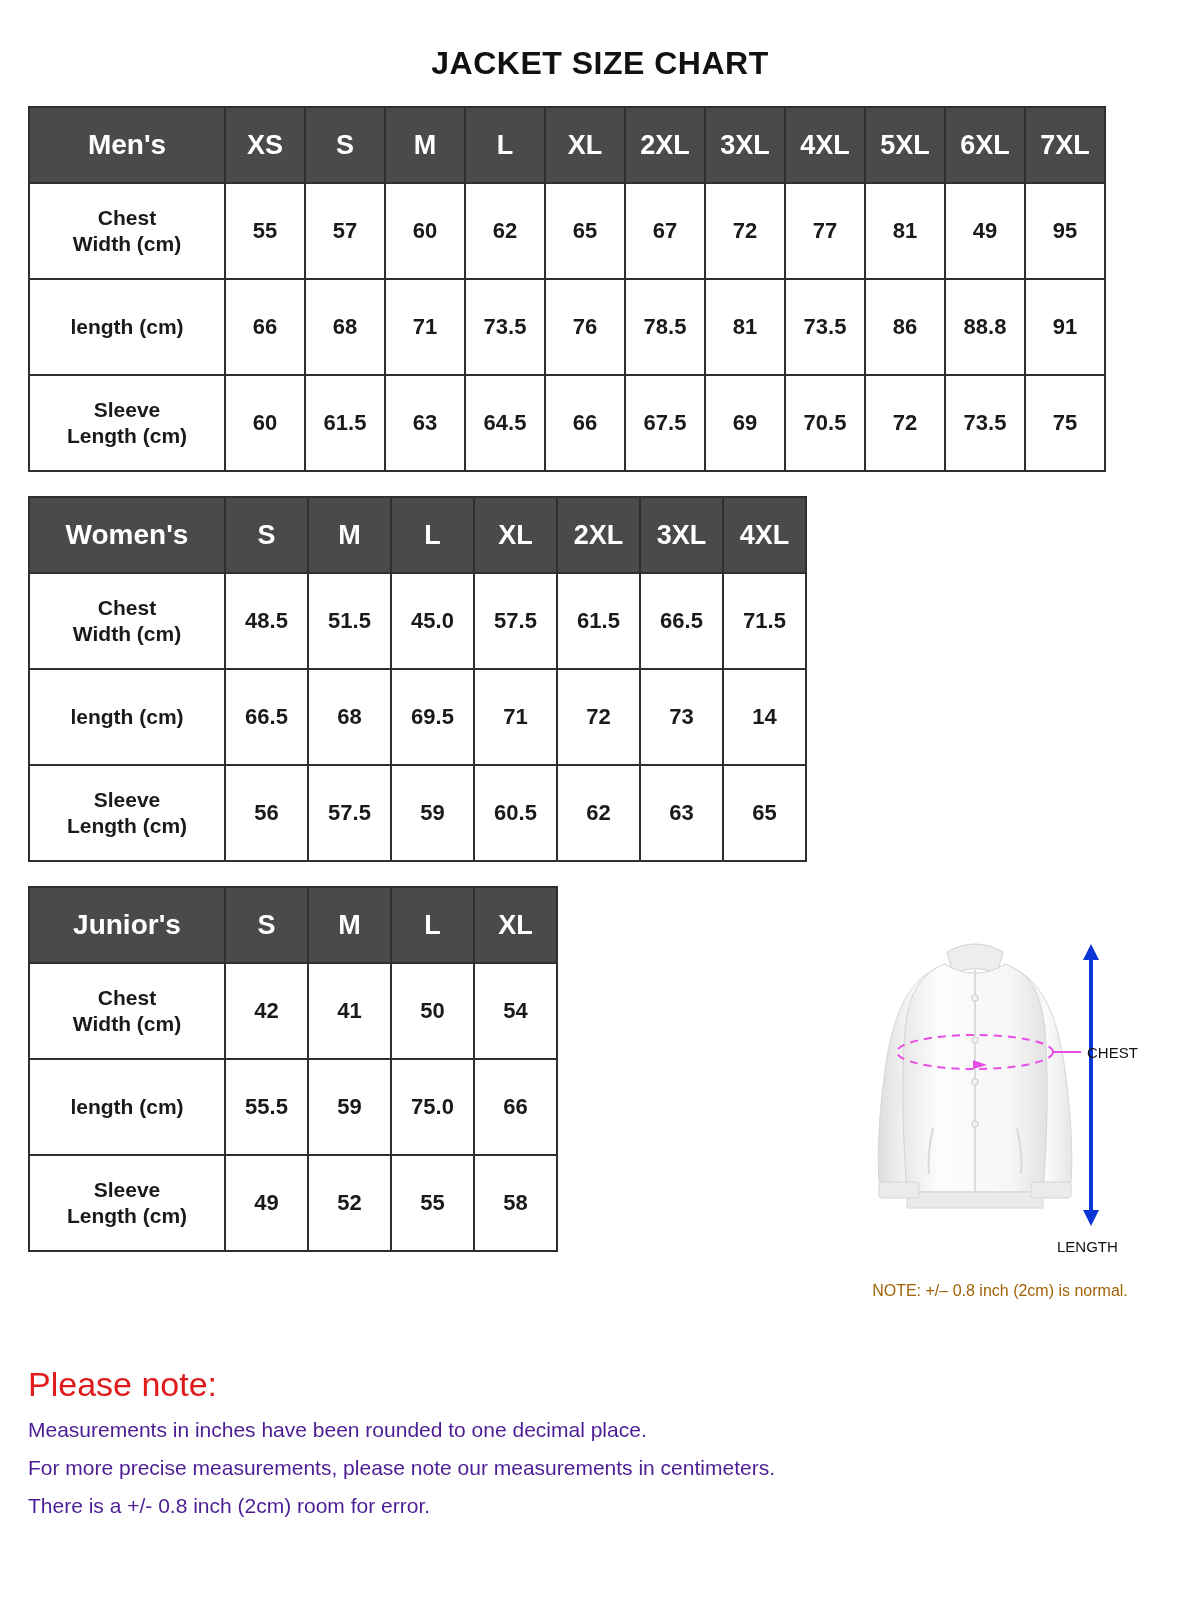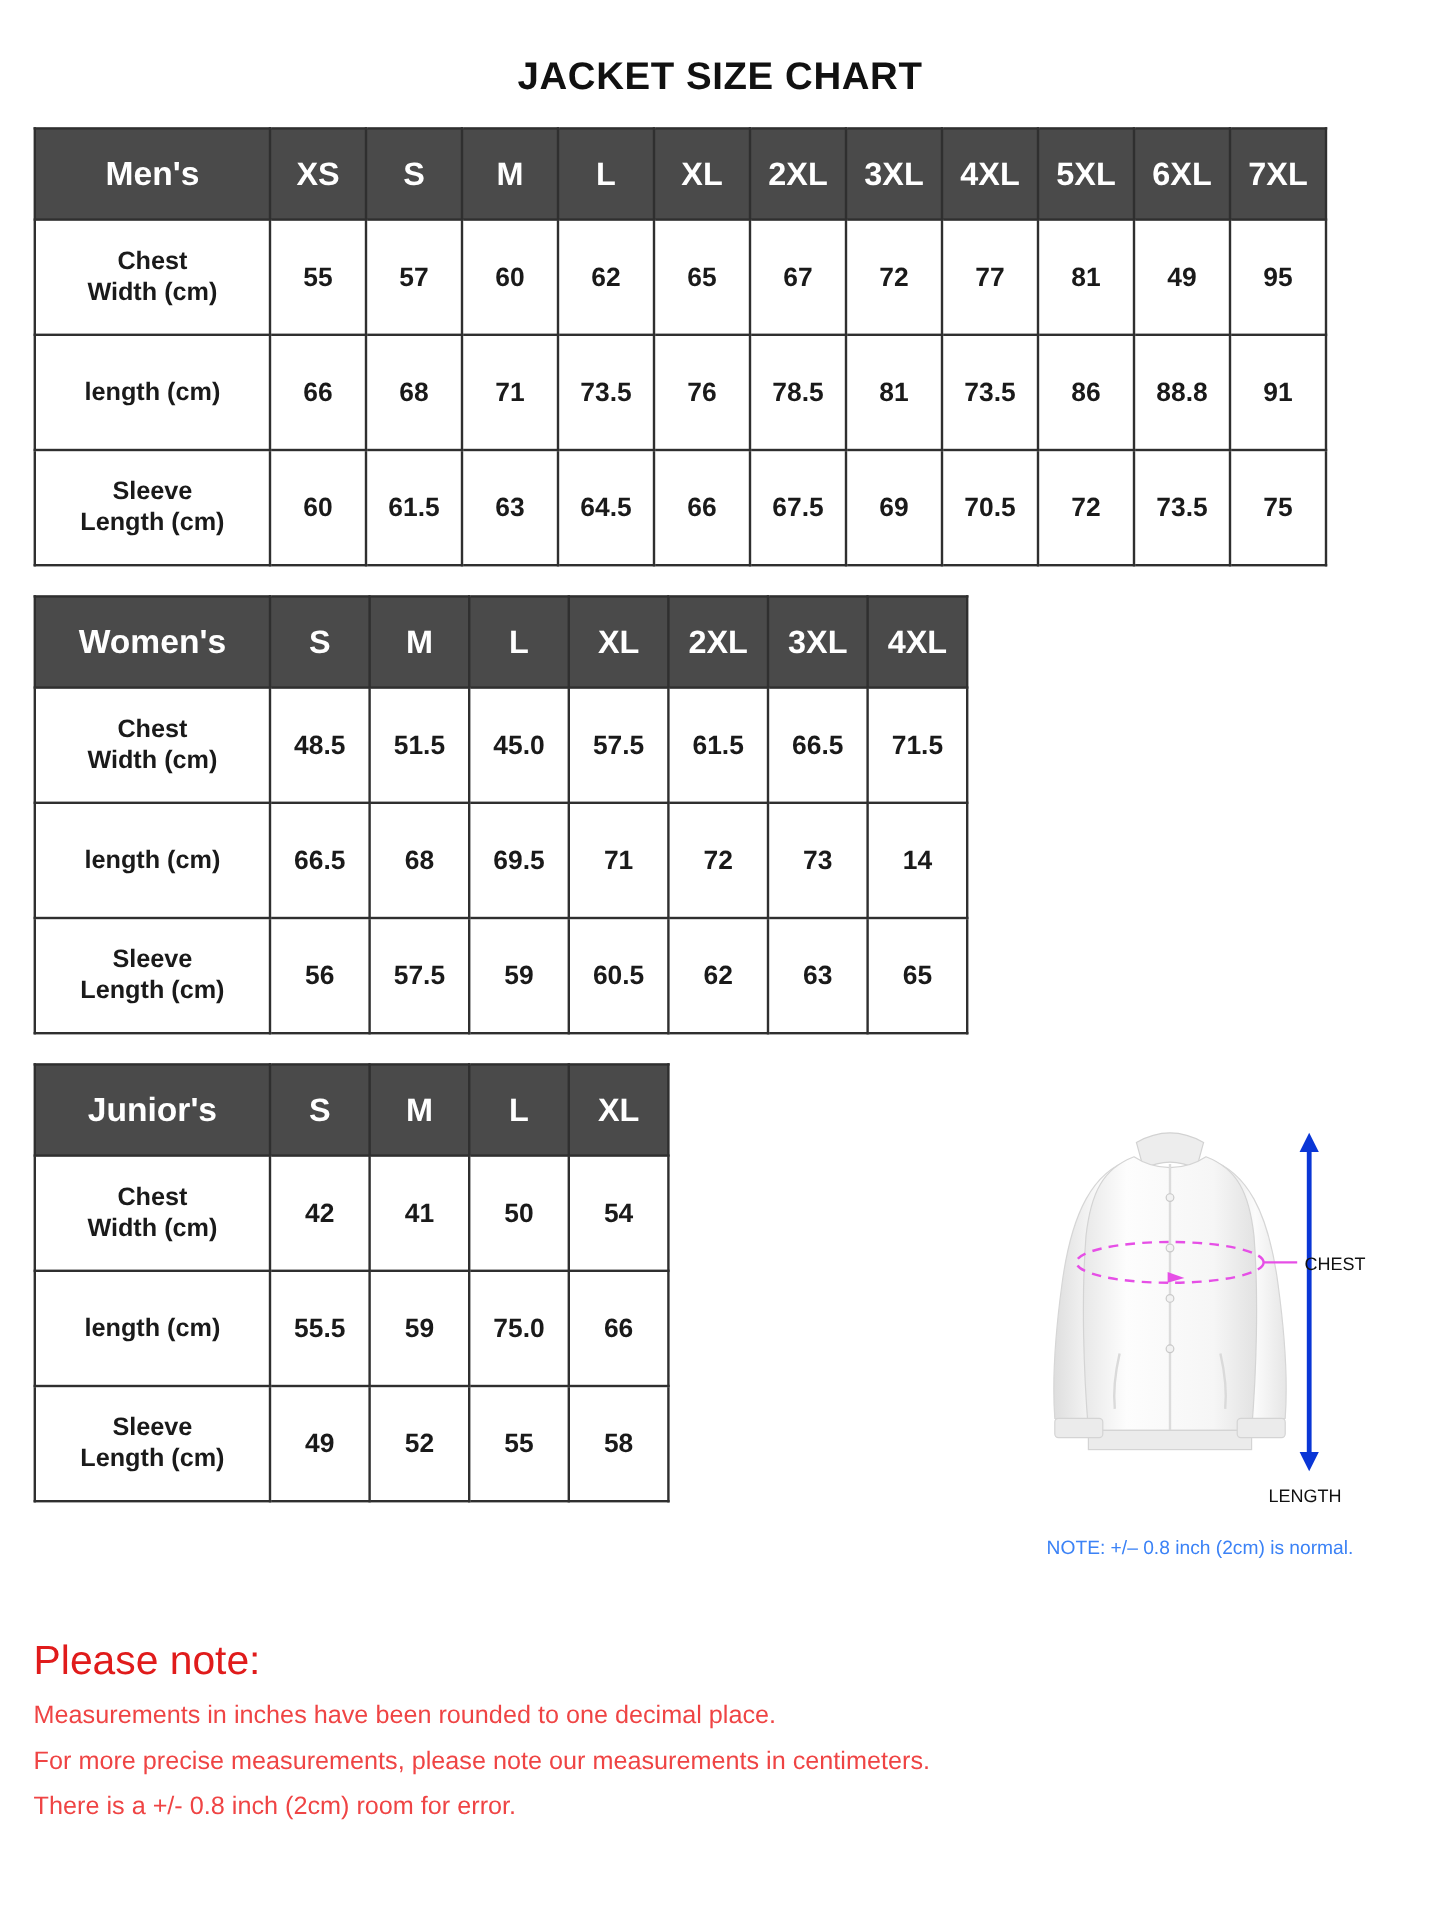--- a/index.html
+++ b/index.html
@@ -84,39 +84,39 @@
   }
   .jacket-img {
     position: relative;
     width: 330px;
     height: 340px;
     margin: 0 auto;
   }
   .jacket-svg { display: block; }
   .note-line {
     font-size: 16px;
-    color: #3b82f6;
+    color: #a16207;
     margin-top: 12px;
     white-space: nowrap;
   }
 
   .please-note {
     position: absolute;
     left: 28px;
     bottom: 28px;
     width: 1140px;
   }
   .please-note h2 {
     color: #e01b1b;
     font-size: 34px;
     font-weight: normal;
     margin: 0 0 14px 0;
   }
   .please-note p {
-    color: #ef4444;
+    color: #4c1d95;
     font-size: 21px;
     margin: 0 0 14px 0;
   }
   .please-note p:last-child { margin-bottom: 0; }
 </style>
 </head>
 <body>
 
 <div class="page">
 

